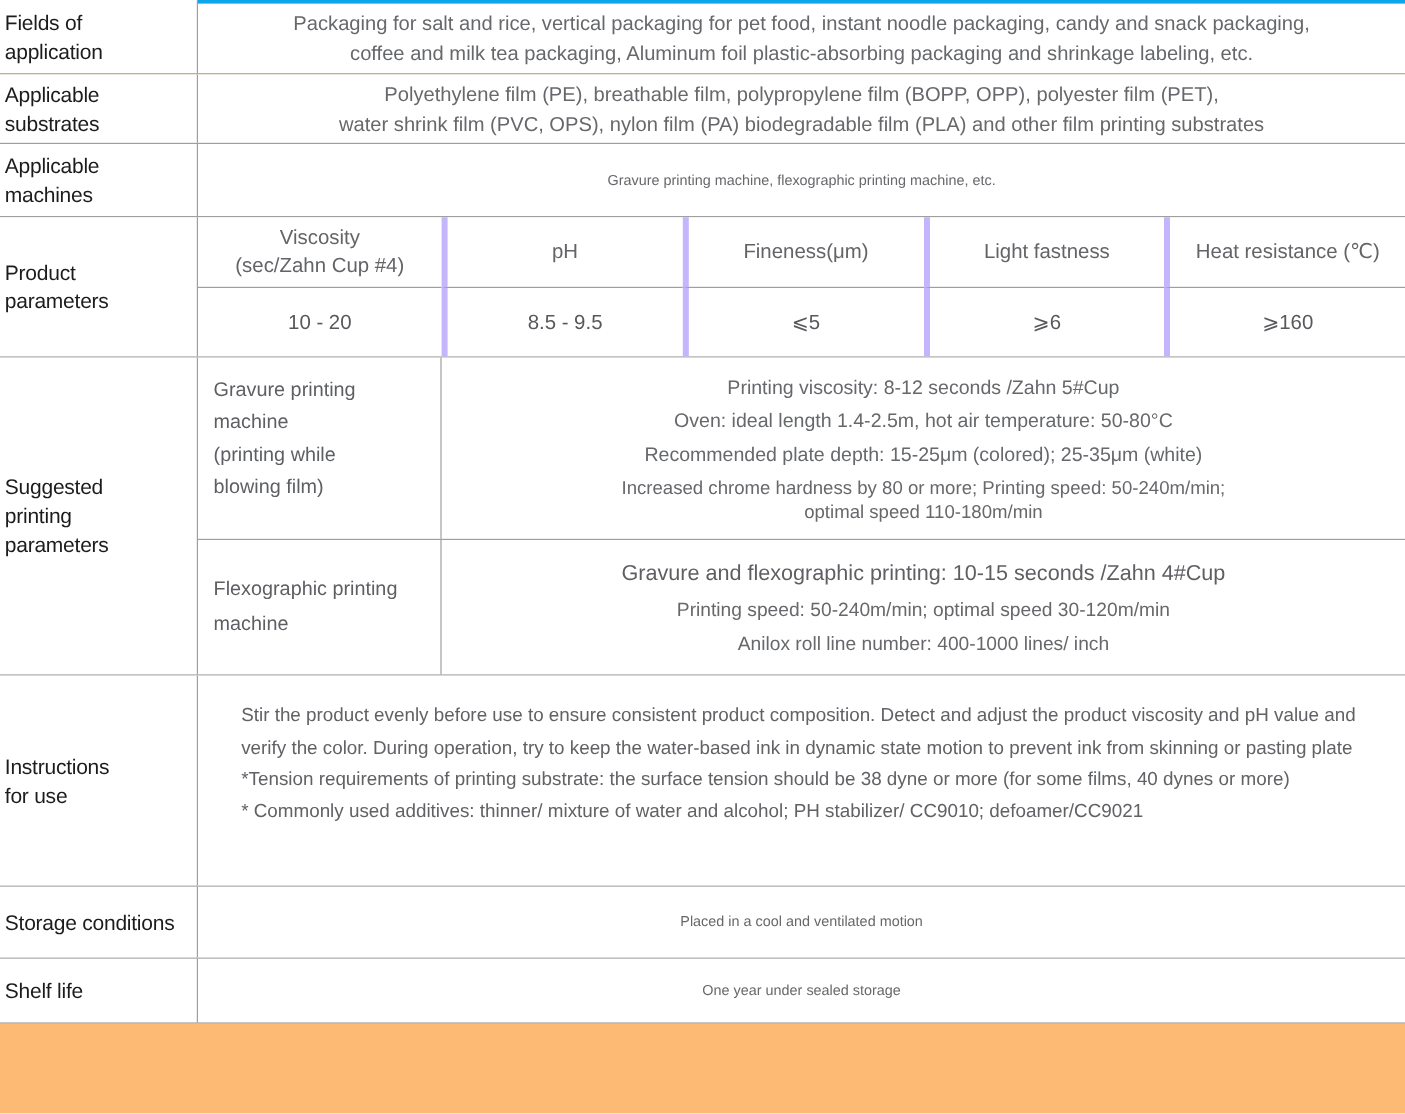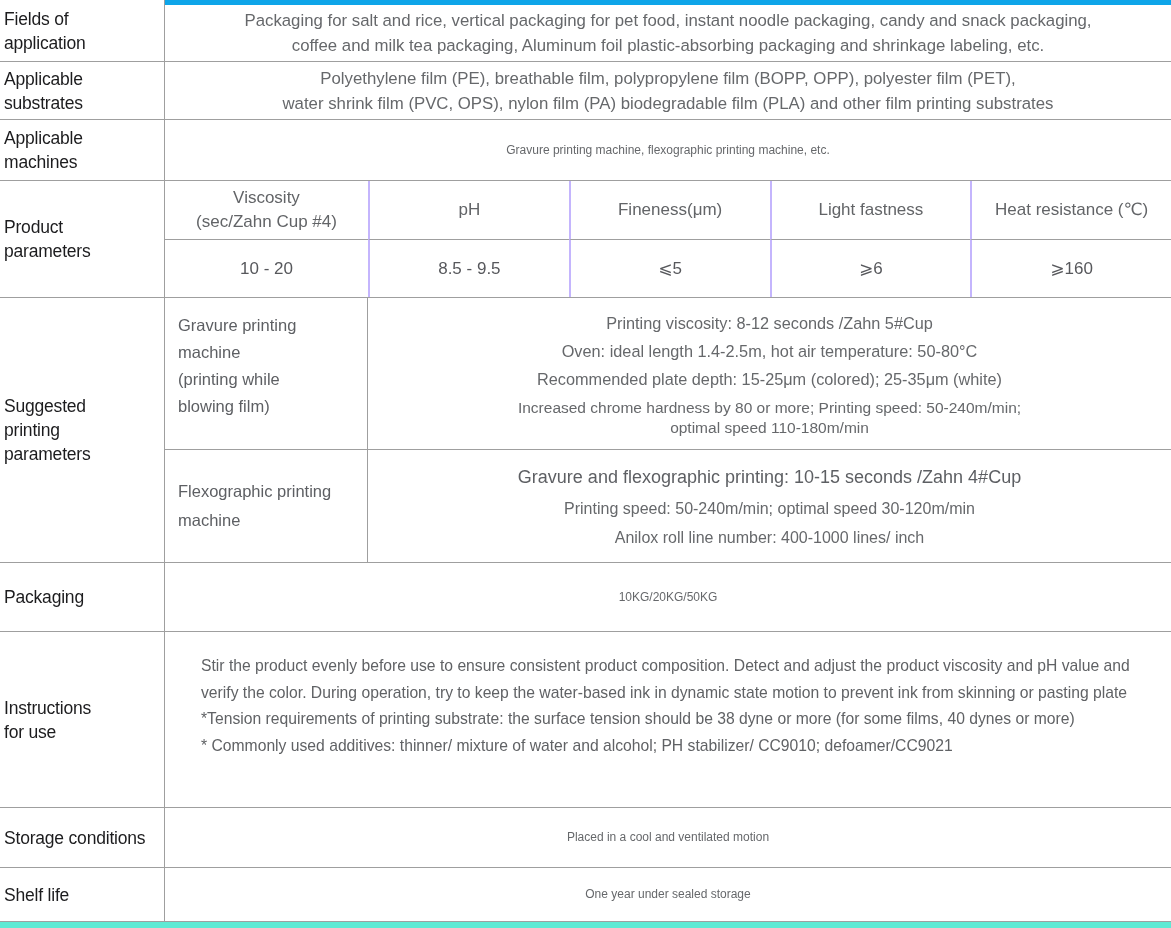--- a/index.html
+++ b/index.html
@@ -1,29 +1,29 @@
 <!DOCTYPE html>
 <html><head>
 <meta charset="utf-8">
 <style>
   html,body{margin:0;padding:0;background:#ffffff;}
   body{font-family:"Liberation Sans","DejaVu Sans",sans-serif;}
-  .spec-table{width:1171px;height:928px;background:#5eead4;overflow:hidden;}
+  .spec-table{width:1171px;height:928px;background:#fdba74;overflow:hidden;}
   .row{display:flex;border-bottom:1px solid #9f9f9f;box-sizing:border-box;background:#fff;}
   .label-cell{flex:0 0 165px;width:165px;border-right:1px solid #9f9f9f;box-sizing:border-box;
     display:flex;align-items:center;padding-left:4px;color:#1c1c1e;font-size:17.5px;
     line-height:24px;font-weight:500;white-space:pre-line;letter-spacing:-0.2px;}
   .content-cell{flex:1;display:flex;align-items:center;justify-content:center;text-align:center;
     white-space:pre-line;font-size:16.8px;line-height:25px;color:#66686b;box-sizing:border-box;}
-  .bt{border-top:5px solid #0ea5e9;}
+  .bt{border-top:3px solid #0ea5e9;}
   .fs18{font-size:12px;}
   
   .param-grid{flex:1;display:grid;grid-template-columns:203px 1fr 1fr 1fr 1fr;grid-template-rows:59px 57px;}
   .param-cell{display:flex;align-items:center;justify-content:center;text-align:center;
-    border-left:2px solid #c4b5fd;box-sizing:border-box;white-space:pre-line;}
+    border-left:5px solid #c4b5fd;box-sizing:border-box;white-space:pre-line;}
   .param-cell.first{border-left:none;}
   .param-head{font-size:17px;line-height:24px;color:#626467;border-bottom:1px solid #9f9f9f;}
   .param-val{font-size:17px;color:#57585c;}
   
   .sugg-col{flex:1;display:flex;flex-direction:column;}
   .sub-row{display:flex;box-sizing:border-box;}
   .sub-row.divider{border-bottom:1px solid #9f9f9f;}
   .machine-cell{flex:0 0 203px;width:203px;border-right:1px solid #9f9f9f;box-sizing:border-box;
     font-size:16.5px;line-height:27px;color:#5d5f63;white-space:pre-line;
     padding:14px 8px 0 13px;}
@@ -104,24 +104,20 @@
 machine</div>
         <div class="params-cell">
           <div class="f-line-big">Gravure and flexographic printing: 10-15 seconds /Zahn 4#Cup</div>
           <div class="f-line">Printing speed: 50-240m/min; optimal speed 30-120m/min</div>
           <div class="f-line">Anilox roll line number: 400-1000 lines/ inch</div>
         </div>
       </div>
     </div>
   </div>
 
-  <div class="row" style="height:69px">
-    <div class="label-cell">Packaging</div>
-    <div class="content-cell fs18">10KG/20KG/50KG</div>
-  </div>
 
   <div class="row" style="height:176px">
     <div class="label-cell">Instructions
 for use</div>
     <div class="instructions-cell">
       <div>Stir the product evenly before use to ensure consistent product composition. Detect and adjust the product viscosity and pH value and verify the color. During operation, try to keep the water-based ink in dynamic state motion to prevent ink from skinning or pasting plate</div>
       <div>*Tension requirements of printing substrate: the surface tension should be 38 dyne or more (for some films, 40 dynes or more)</div>
       <div>* Commonly used additives: thinner/ mixture of water and alcohol; PH stabilizer/ CC9010; defoamer/CC9021</div>
     </div>
   </div>

